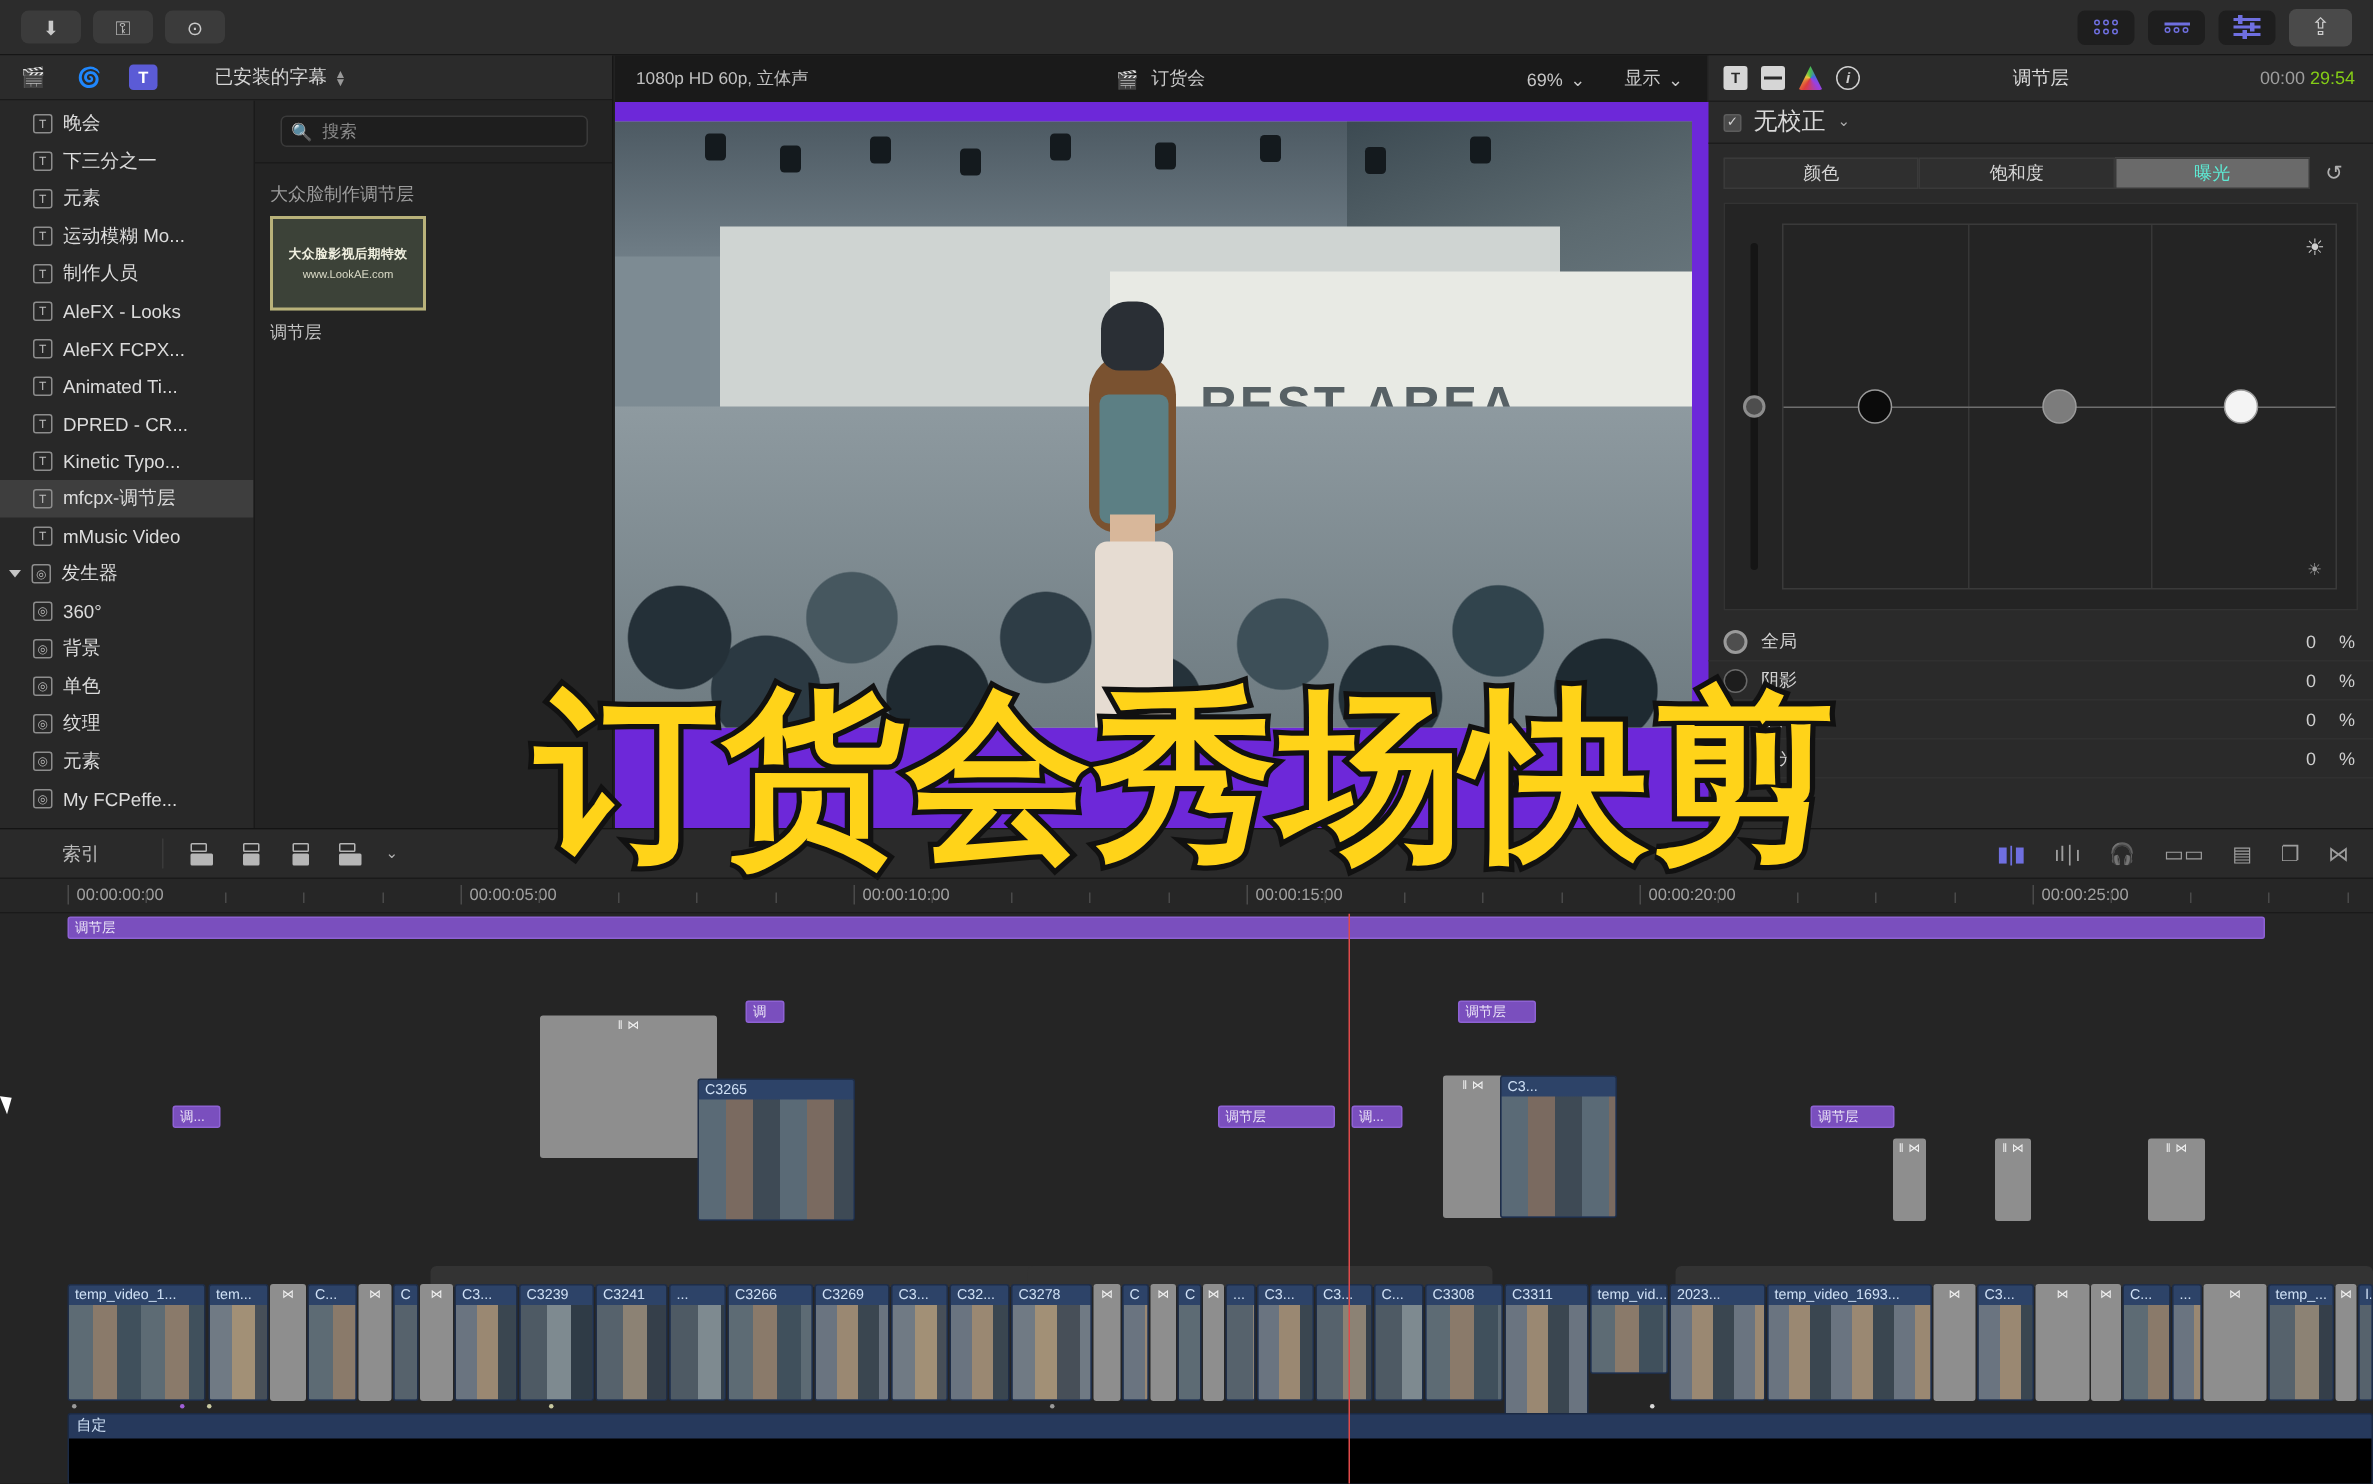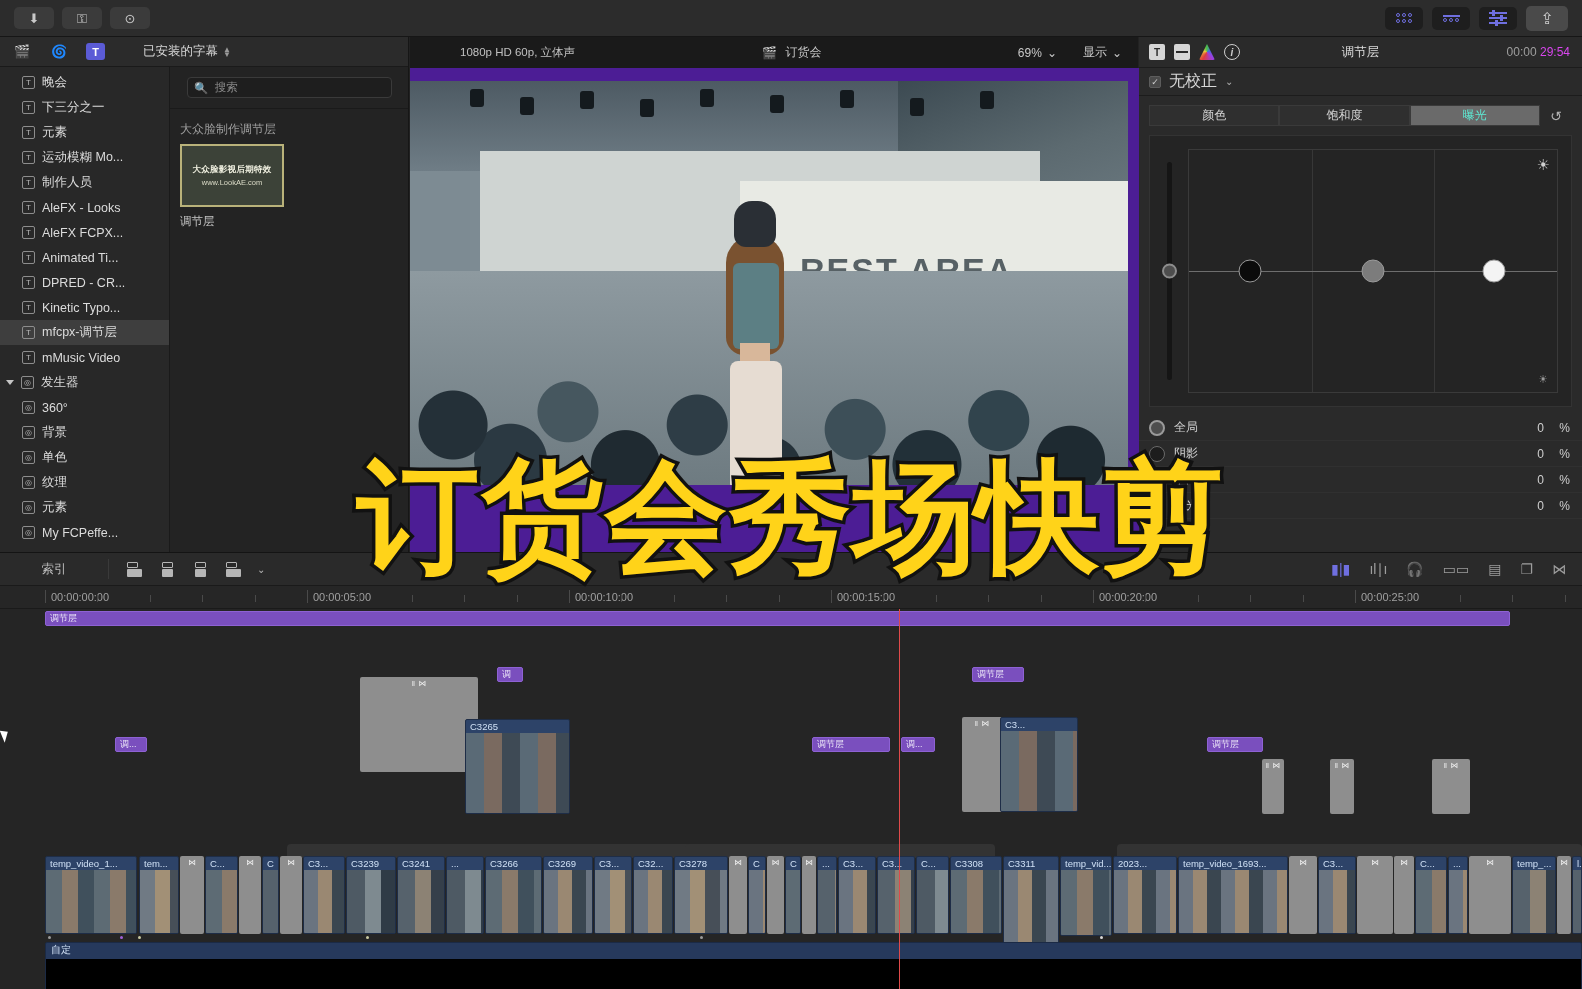--- a/index.html
+++ b/index.html
@@ -82,27 +82,27 @@
   .thumbwrap { padding-left:10px; }
   .thumb {
     width:104px; height:63px; border:2px solid #b9b27a; background:#3c4238;
     display:flex; flex-direction:column; align-items:center; justify-content:center; gap:2px;
   }
   .thumb .t1 { font-size:8.5px; color:#efefdf; font-weight:700; letter-spacing:.3px;}
   .thumb .t2 { font-size:7.5px; color:#dcdcc8;text-align:center; }
   .thumb-lbl { font-size:11.5px; color:#c4c4c4; padding:7px 0 0 10px; }
 
   
-  .viewer { position:absolute; left:410px; top:37px; width:728px; height:515px; background:#1a1a1a;padding-left:36px; }
+  .viewer { position:absolute; left:410px; top:37px; width:728px; height:515px; background:#1a1a1a; }
   .vw-head { height:31px; display:flex; align-items:center; font-size:12px; color:#c8c8c8; position:relative;}
   .vw-fmt { margin-left:14px; color:#c0c0c0; font-size:11.5px;}
   .vw-title { position:absolute; left:50%; transform:translateX(-50%); display:flex; align-items:center; gap:8px;}
   .vw-right { margin-left:auto; display:flex; align-items:center; gap:26px; margin-right:16px; font-size:12px;}
   .vw-right span.cv { display:inline-flex; align-items:center; gap:5px;}
-  .vw-stage { position:absolute; left:0; top:31px; width:848px; height:484px; overflow:hidden; background:#4c1d95;}
+  .vw-stage { position:absolute; left:0; top:31px; width:848px; height:484px; overflow:hidden; background:#6d28d9;}
   .vw-img { position:absolute; left:0; top:13px; width:718px; height:404px; overflow:hidden; background:#7d8b93;}
 
   
   .ph { position:absolute; inset:0; }
   .ph-ceil { position:absolute; left:0; top:0; width:100%; height:90px; background:linear-gradient(#4d5a63,#6f7d86); }
   .ph-wallR { position:absolute; right:0; top:0; width:230px; height:230px;
     background:linear-gradient(160deg,#3c4a52 0%,#5c6a70 40%,#7a8890 100%); }
   .ph-wallmid { position:absolute; left:70px; top:70px; width:560px; height:180px; background:#cfd4d2;}
   .ph-panel { position:absolute; left:330px; top:100px; width:390px; height:150px; background:#e8eae4;}
   .ph-word { position:absolute; left:390px; top:170px; font-size:34px; font-weight:800; color:#3e4a50; letter-spacing:2px; opacity:.85;
@@ -135,21 +135,21 @@
   .insp { position:absolute; left:1139px; top:37px; width:443px; height:515px; background:#2a2a2a; }
   .in-head { height:31px; display:flex; align-items:center; gap:9px; padding-left:10px; position:relative; border-bottom:1px solid #1c1c1c;}
   .in-ic { width:16px; height:16px; border-radius:2px; background:#d6d6d6; color:#2a2a2a;
            display:flex; align-items:center; justify-content:center; font-size:10px; font-weight:700;}
   .in-ic.ghost { background:transparent; border:1.5px solid #cfcfcf; color:#cfcfcf; border-radius:50%; font-style:italic;}
   .in-ic.split { background:#d6d6d6; position:relative;}
   .in-ic.split::after{content:'';position:absolute;left:2px;right:2px;top:7px;height:2px;background:#2a2a2a;}
   .in-ic.prism { background:conic-gradient(from 210deg,#e03b3b,#e8c93a,#4bbf4b,#3f6fe0,#9b3fe0,#e03b3b); clip-path:polygon(50% 0,100% 100%,0 100%);}
   .in-title { position:absolute; left:50%; transform:translateX(-50%); font-size:12.5px; color:#dcdcdc;}
   .in-tc { margin-left:auto; margin-right:12px; font-size:12px; color:#9e9e9e;}
-  .in-tc b { color:#d946ef; font-weight:400;}
+  .in-tc b { color:#84cc16; font-weight:400;}
   .in-corr { height:28px; display:flex; align-items:center; gap:8px; padding-left:10px; border-bottom:1px solid #1c1c1c;}
   .chk { width:12px; height:12px; border-radius:2px; background:#4a4a4a; border:1px solid #5c5c5c; color:#cfcfcf; font-size:9px;
          display:flex; align-items:center; justify-content:center;}
   .tabs { display:flex; align-items:center; gap:0; padding:9px 10px 0 10px;}
   .tab { flex:1; height:21px; display:flex; align-items:center; justify-content:center; font-size:12px;
          background:#2f2f2f; border:1px solid #3a3a3a; color:#d4d4d4;}
   .tab.on { background:#6a6a6a; color:#5eead4; }
   .reset { width:32px; text-align:center; color:#b0b0b0; font-size:14px;}
   .board { margin:9px 10px 0 10px; height:272px; background:#242424; border:1px solid #333; display:flex; }
   .board-left { width:38px; display:flex; align-items:center; justify-content:center; position:relative;}
@@ -717,21 +717,21 @@
           <div class="cl-film" style="background: repeating-linear-gradient(90deg, rgb(78, 90, 100) 0px, rgb(78, 90, 100) 18px, rgb(126, 138, 144) 18px, rgb(126, 138, 144) 34px, rgb(47, 59, 70) 34px, rgb(47, 59, 70) 50px);"></div>
         </div>
         <div class="vclip" style="left: 950px; top: 247px; width: 52px; height: 78px;">
           <div class="cl-lbl">C3308</div>
           <div class="cl-film" style="background: repeating-linear-gradient(90deg, rgb(93, 107, 116) 0px, rgb(93, 107, 116) 16px, rgb(138, 122, 106) 16px, rgb(138, 122, 106) 32px, rgb(64, 80, 92) 32px, rgb(64, 80, 92) 48px);"></div>
         </div>
         <div class="vclip" style="left: 1003px; top: 247px; width: 56px; height: 90px;">
           <div class="cl-lbl">C3311</div>
           <div class="cl-film" style="background: repeating-linear-gradient(90deg, rgb(106, 116, 128) 0px, rgb(106, 116, 128) 14px, rgb(154, 136, 114) 14px, rgb(154, 136, 114) 28px, rgb(58, 70, 80) 28px, rgb(58, 70, 80) 42px);"></div>
         </div>
-        <div class="vclip" style="left: 1060px; top: 247px; width: 52px; height: 80px;">
+        <div class="vclip" style="left: 1060px; top: 247px; width: 52px; height: 60px;">
           <div class="cl-lbl">temp_vid...</div>
           <div class="cl-film" style="background: repeating-linear-gradient(90deg, rgb(93, 107, 116) 0px, rgb(93, 107, 116) 16px, rgb(138, 122, 106) 16px, rgb(138, 122, 106) 32px, rgb(64, 80, 92) 32px, rgb(64, 80, 92) 48px);"></div>
         </div>
         <div class="vclip" style="left: 1113px; top: 247px; width: 64px; height: 78px;">
           <div class="cl-lbl">2023...</div>
           <div class="cl-film" style="background: repeating-linear-gradient(90deg, rgb(106, 116, 128) 0px, rgb(106, 116, 128) 14px, rgb(154, 136, 114) 14px, rgb(154, 136, 114) 28px, rgb(58, 70, 80) 28px, rgb(58, 70, 80) 42px);"></div>
         </div>
         <div class="vclip" style="left: 1178px; top: 247px; width: 110px; height: 78px;">
           <div class="cl-lbl">temp_video_1693...</div>
           <div class="cl-film" style="background: repeating-linear-gradient(90deg, rgb(106, 116, 128) 0px, rgb(106, 116, 128) 14px, rgb(154, 136, 114) 14px, rgb(154, 136, 114) 28px, rgb(58, 70, 80) 28px, rgb(58, 70, 80) 42px);"></div>

